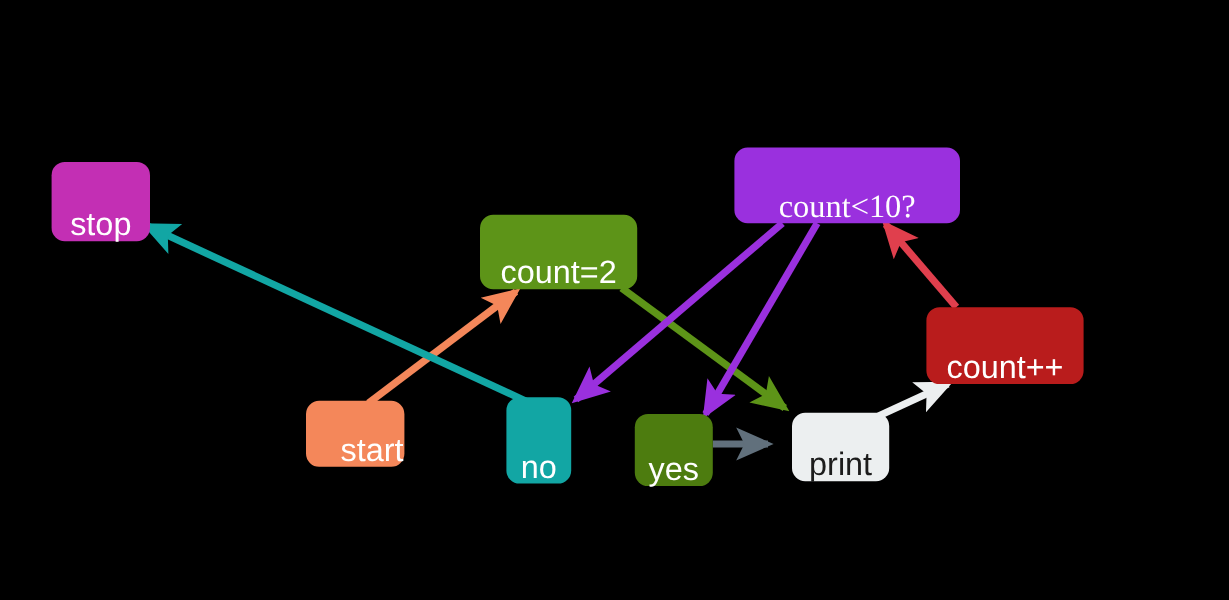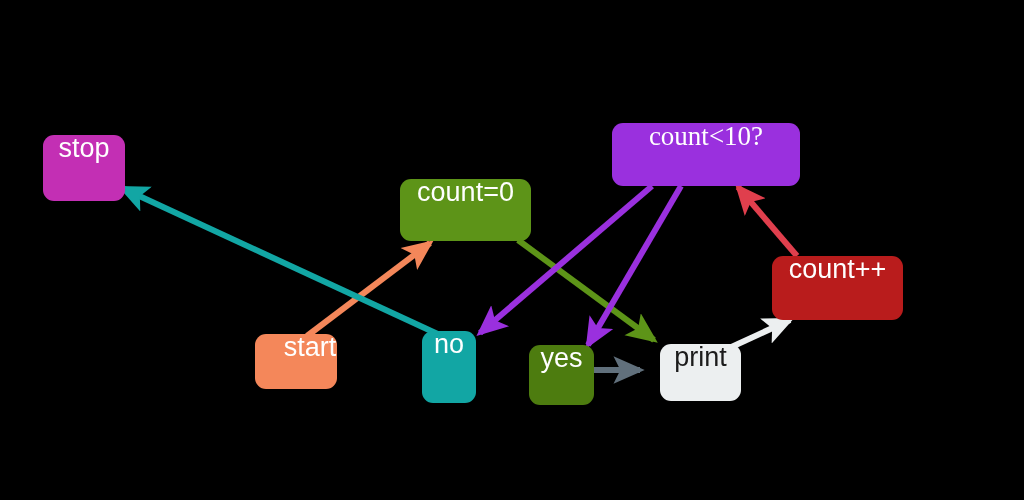--- a/index.html
+++ b/index.html
@@ -20,21 +20,21 @@
     position: absolute;
     left: 0;
     top: 0;
     width: 1024px;
     height: 500px;
     pointer-events: none;
   }
   .node {
     position: absolute;
     display: flex;
-    align-items: flex-start;
+    align-items: flex-end;
     justify-content: center;
     border-radius: 11px;
     box-sizing: border-box;
     color: #ffffff;
     font-size: 27px;
     line-height: 1;
     letter-spacing: 0px;
     white-space: nowrap;
     padding: 0 9px;
     z-index: 2;
@@ -86,21 +86,21 @@
         <line x1="714" y1="355" x2="790" y2="320" stroke="#eceff0" stroke-width="6" stroke-linecap="butt" marker-end="url(#ah-6)"></line>
         <line x1="797" y1="256" x2="738" y2="187" stroke="#e03f4d" stroke-width="6" stroke-linecap="butt" marker-end="url(#ah-7)"></line>
       </g>
   </svg>
 
   <div id="node-group">
       <div class="node" style="left: 43px; top: 135px; width: 82px; height: 66px; background: rgb(195, 47, 180); color: rgb(255, 255, 255);">
         <span class="node-label">stop</span>
       </div>
       <div class="node" style="left: 400px; top: 179px; width: 131px; height: 62px; background: rgb(93, 148, 24); color: rgb(255, 255, 255);">
-        <span class="node-label">count=0</span>
+        <span class="node-label">count=2</span>
       </div>
       <div class="node" style="left: 612px; top: 123px; width: 188px; height: 63px; background: rgb(154, 48, 222); color: rgb(255, 255, 255); font-family: Liberation Serif, serif;">
         <span class="node-label">count&lt;10?</span>
       </div>
       <div class="node" style="left: 772px; top: 256px; width: 131px; height: 64px; background: #b91c1c; color: rgb(255, 255, 255);">
         <span class="node-label">count++</span>
       </div>
       <div class="node" style="left: 255px; top: 334px; width: 82px; height: 55px; background: rgb(244, 135, 90); color: rgb(255, 255, 255); padding-left: 37px;">
         <span class="node-label">start</span>
       </div>

